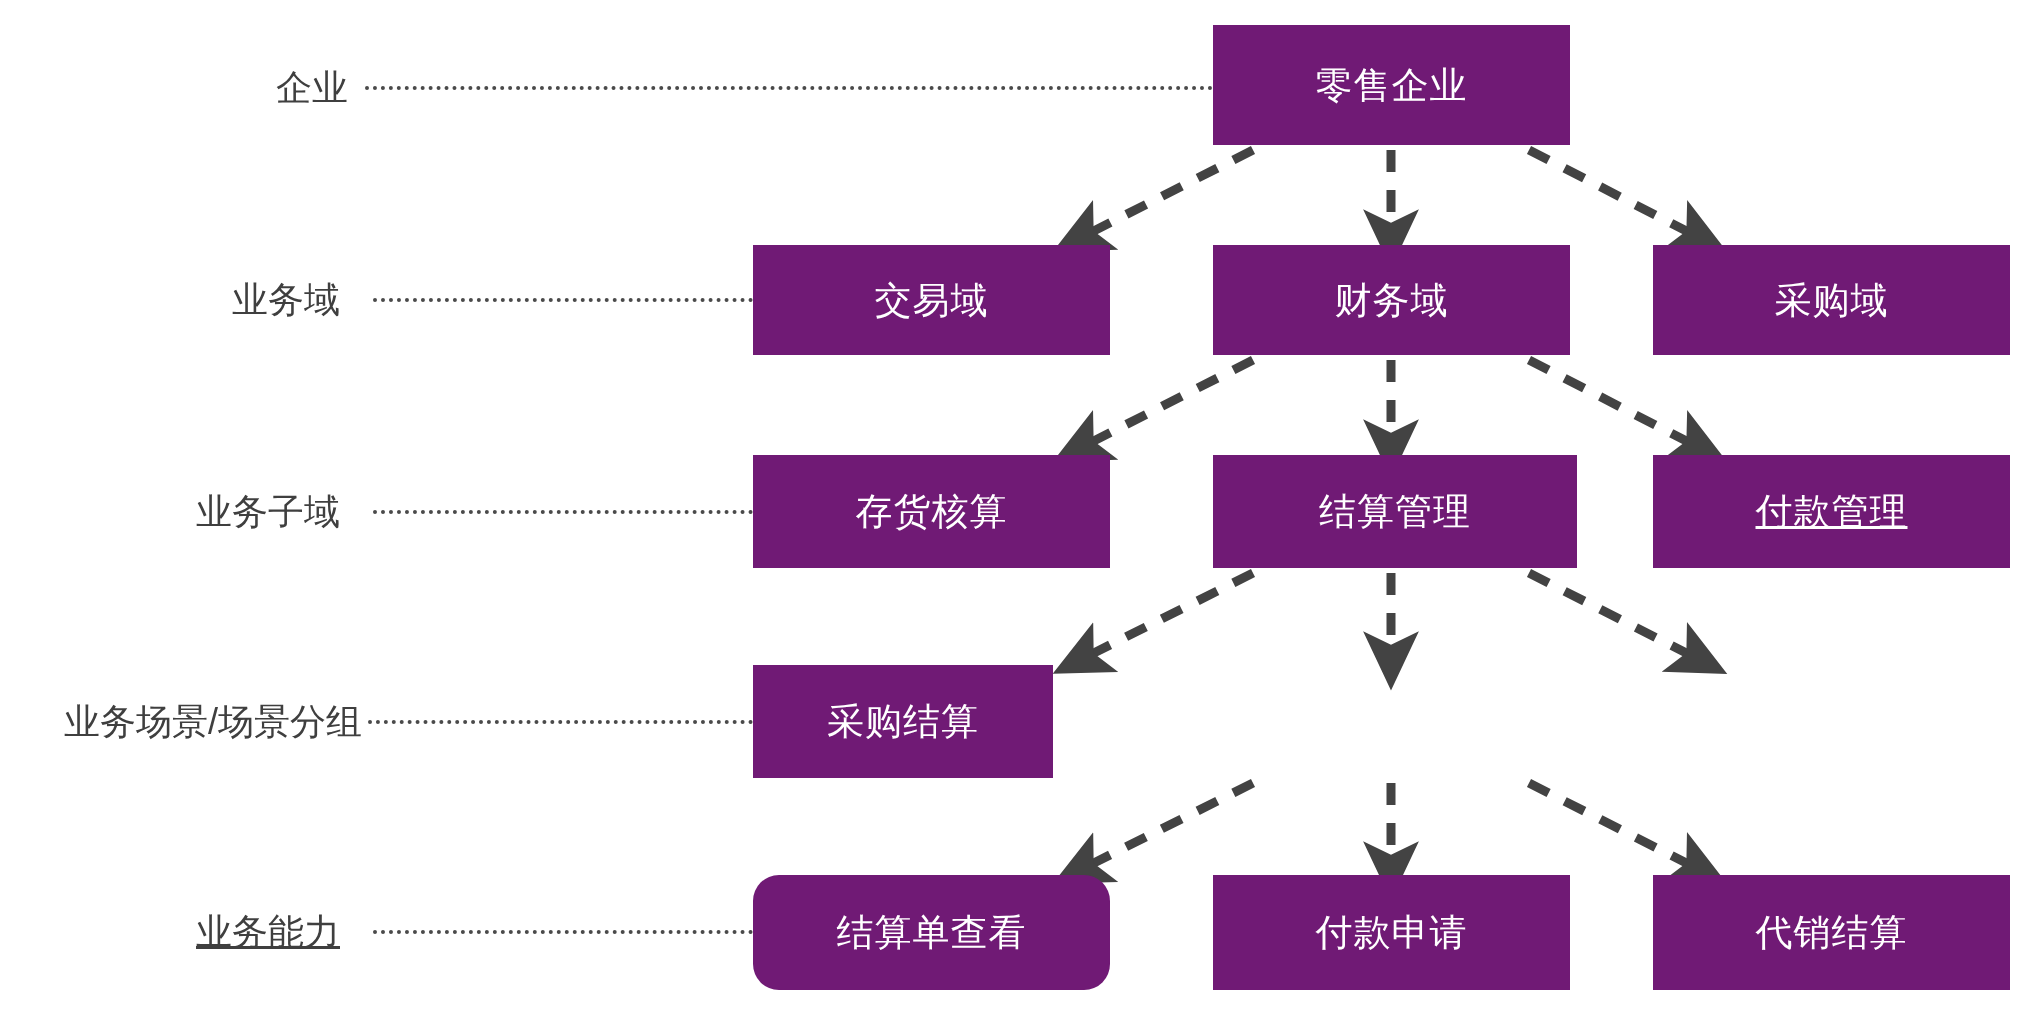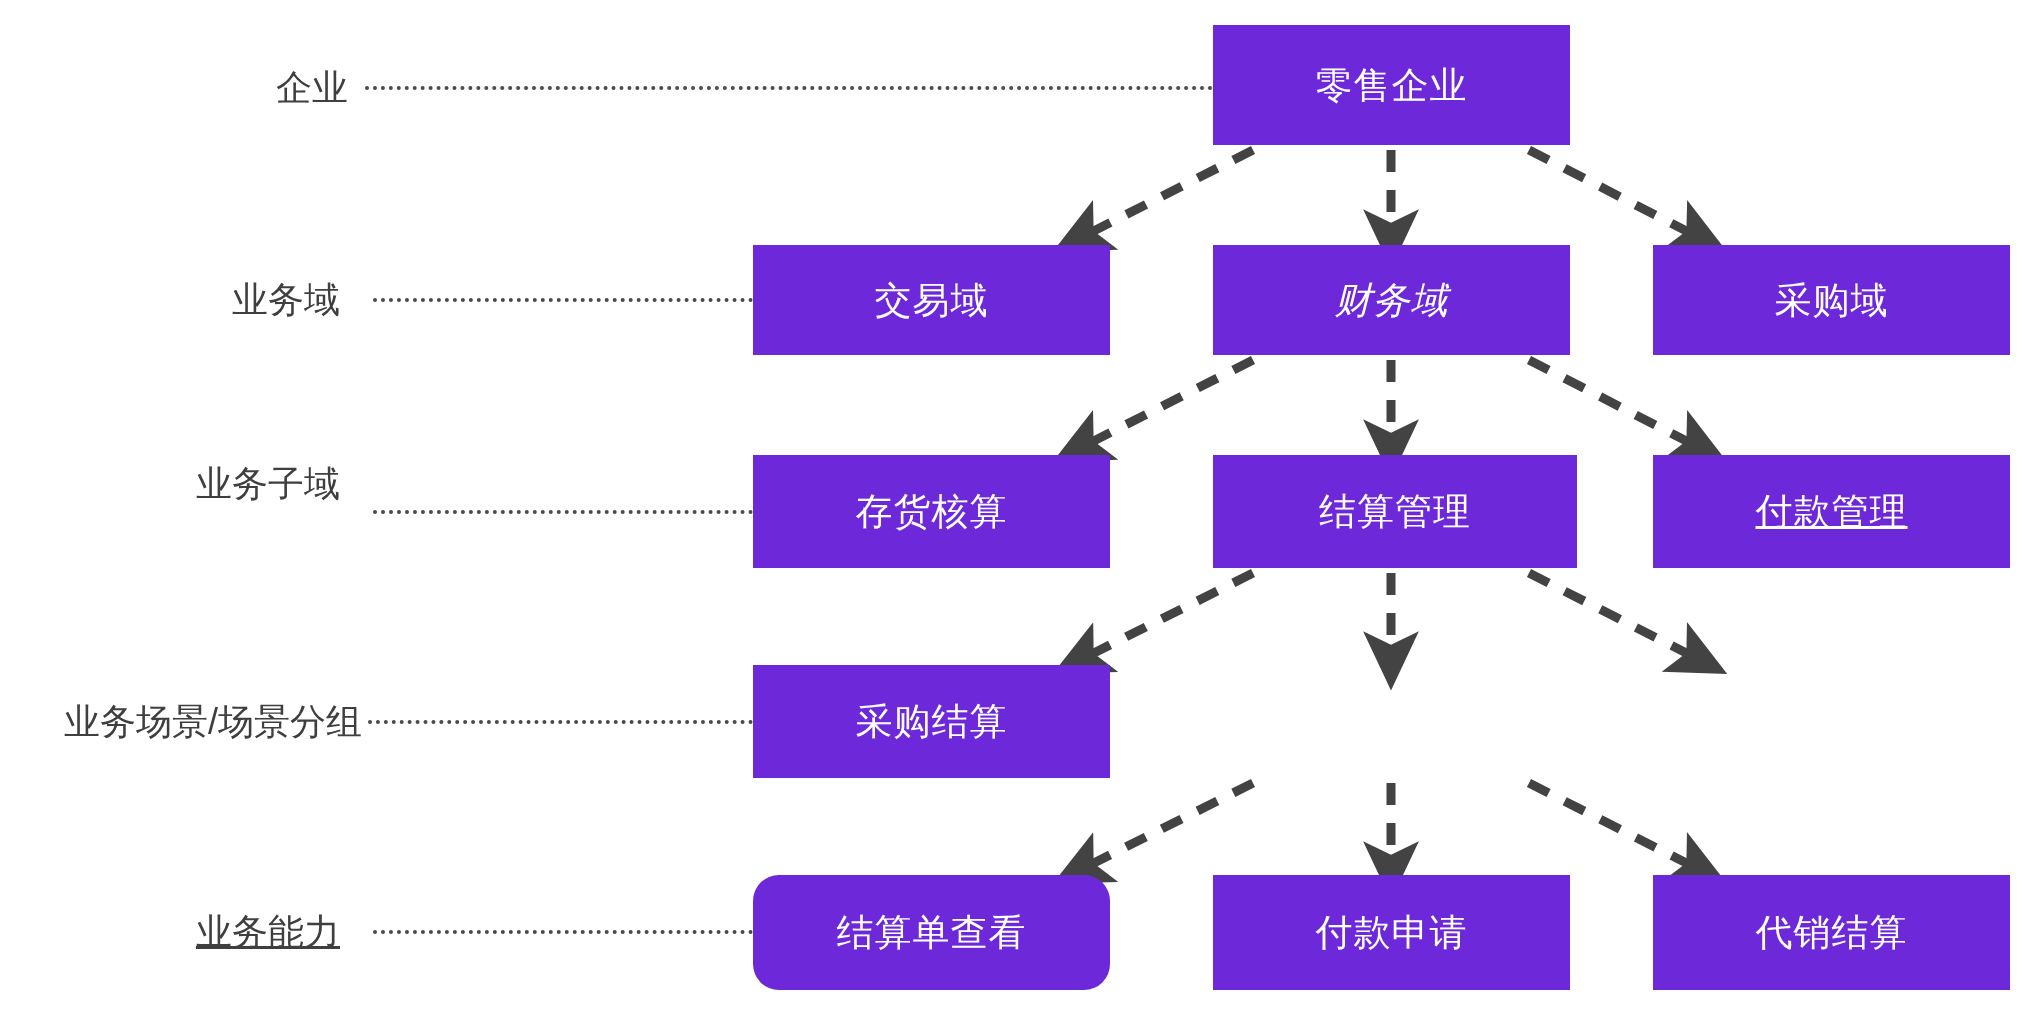--- a/index.html
+++ b/index.html
@@ -36,21 +36,21 @@
     transform: translateY(-50%);
   }
   .leader {
     position: absolute;
     height: 0;
     border-top: 4px dotted #4a4a4a;
     transform: translateY(-50%);
   }
   .node {
     position: absolute;
-    background: #6d28d9;
+    background: #701a75;
     color: #ffffff;
     display: flex;
     align-items: center;
     justify-content: center;
     font-size: 37px;
     line-height: 1;
     letter-spacing: 1px;
     white-space: nowrap;
     box-sizing: border-box;
   }
@@ -86,32 +86,32 @@
     </g>
   </svg>
 
   <div class="row-label" style="left:48px; top:88px; width:300px;">企业</div>
   <div class="leader" style="left:365px; top:88px; width:848px;"></div>
   <div class="node" style="left:1213px; top:25px; width:357px; height:120px;">零售企业</div>
 
   <div class="row-label" style="left:40px; top:300px; width:300px;">业务域</div>
   <div class="leader" style="left:373px; top:300px; width:380px;"></div>
   <div class="node" style="left:753px; top:245px; width:357px; height:110px;">交易域</div>
-  <div class="node" style="left:1213px; top:245px; width:357px; height:110px;font-style:italic;">财务域</div>
+  <div class="node" style="left:1213px; top:245px; width:357px; height:110px;">财务域</div>
   <div class="node" style="left:1653px; top:245px; width:357px; height:110px;">采购域</div>
 
-  <div class="row-label" style="left:40px; top:484px; width:300px;">业务子域</div>
+  <div class="row-label" style="left:40px; top:512px; width:300px;">业务子域</div>
   <div class="leader" style="left:373px; top:512px; width:380px;"></div>
   <div class="node" style="left:753px; top:455px; width:357px; height:113px;">存货核算</div>
   <div class="node" style="left:1213px; top:455px; width:364px; height:113px;">结算管理</div>
   <div class="node" style="left:1653px; top:455px; width:357px; height:113px;text-decoration:underline;">付款管理</div>
 
   <div class="row-label" style="left:22px; top:722px; width:340px;">业务场景/场景分组</div>
   <div class="leader" style="left:368px; top:722px; width:385px;"></div>
-  <div class="node" style="left:753px; top:665px; width:357px; height:113px;">采购结算</div>
+  <div class="node" style="left:753px; top:665px; width:300px; height:113px;">采购结算</div>
 
   <div class="row-label" style="left:40px; top:932px; width:300px;text-decoration:underline;">业务能力</div>
   <div class="leader" style="left:373px; top:932px; width:380px;"></div>
   <div class="node" style="left:753px; top:875px; width:357px; height:115px;border-radius:26px;">结算单查看</div>
   <div class="node" style="left:1653px; top:875px; width:357px; height:115px;">代销结算</div>
   <div class="node" style="left:1213px; top:875px; width:357px; height:115px;">付款申请</div>
 
 </div>
 
 </body></html>

